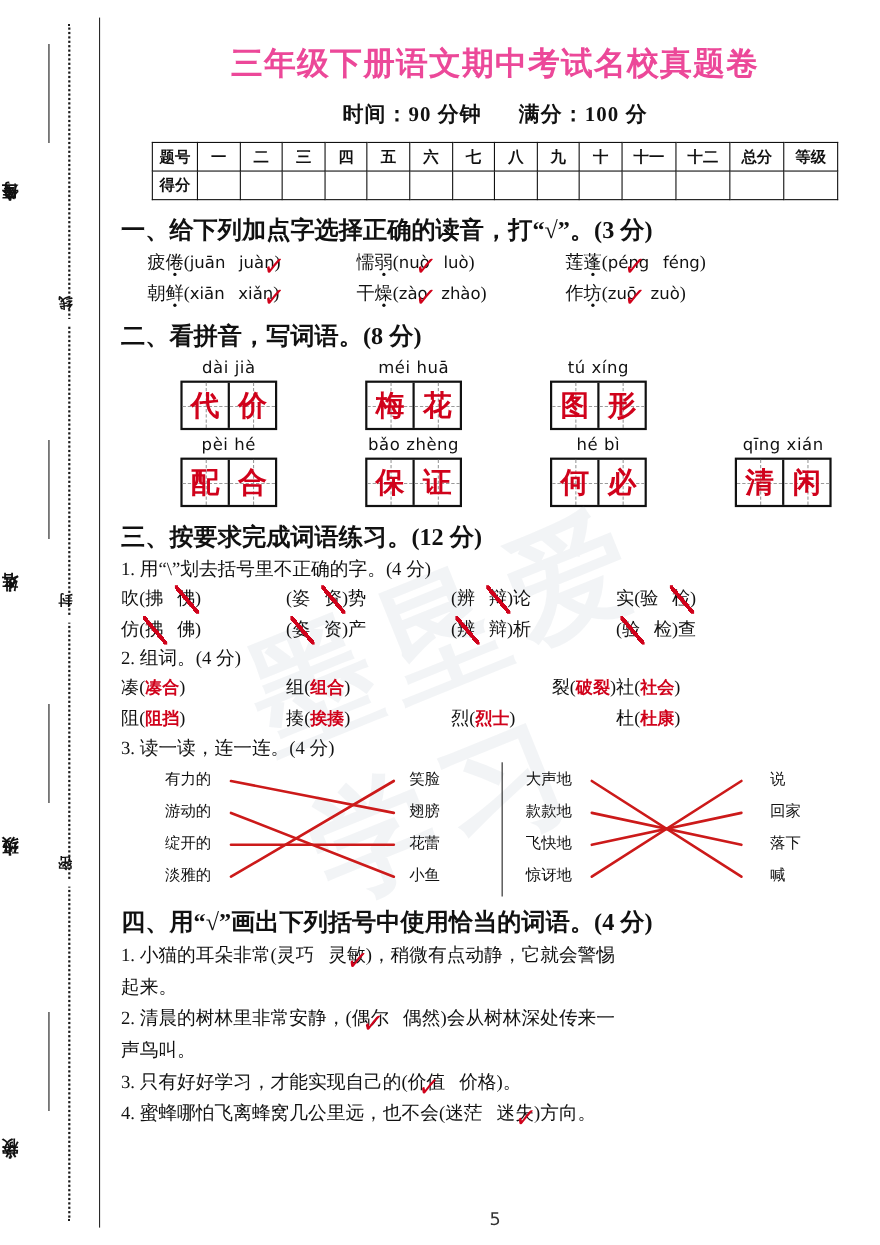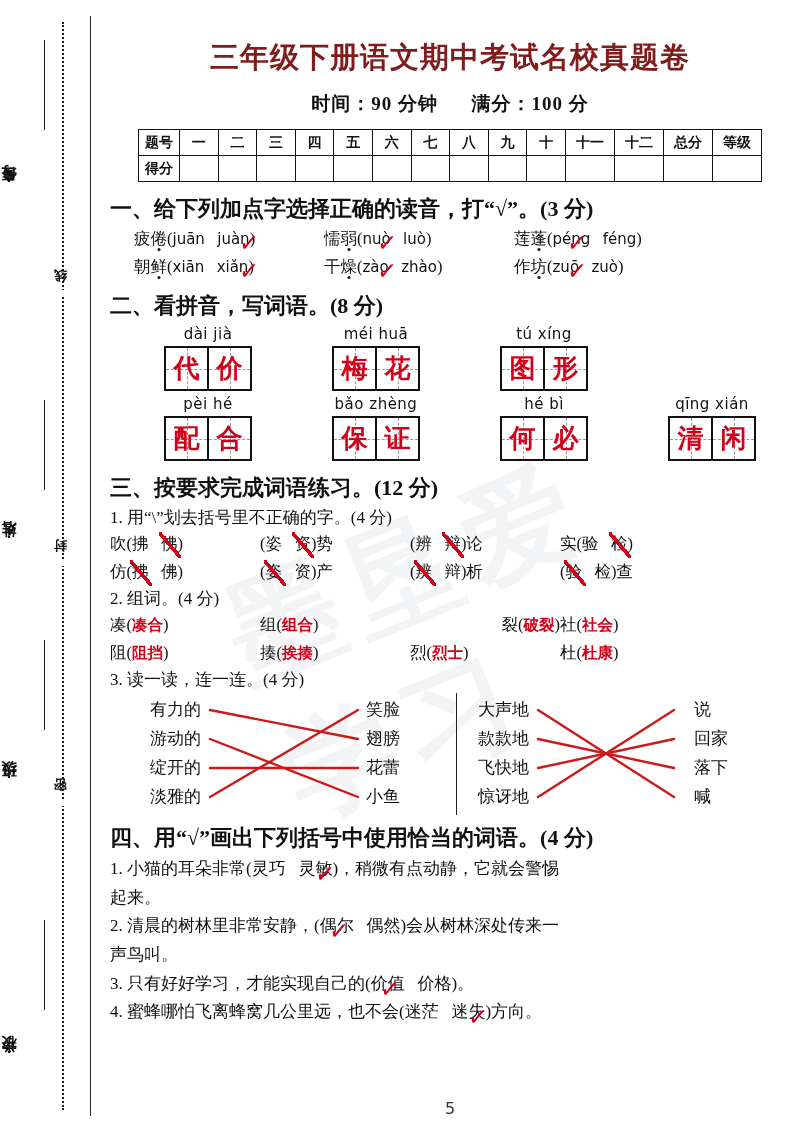--- a/index.html
+++ b/index.html
@@ -22,21 +22,21 @@
      writing-mode:vertical-rl;transform:rotate(180deg);
      font-family:"DejaVu Sans","Liberation Sans",sans-serif;
      font-weight:700;font-size:13px;background:#fff;padding:3px 0;}
 
   
   #sheet{position:absolute;left:100px;top:0;width:700px;height:1132px;}
 
   .title{
     text-align:center;font-family:"DejaVu Sans","Liberation Sans",sans-serif;
     font-weight:700;font-size:29px;letter-spacing:1px;
-    margin:38px 0 0 0;color:#7f1d1d;
+    margin:38px 0 0 0;color:#ec4899;
   }
   .subtitle{
     text-align:center;font-size:19px;margin-top:13px;letter-spacing:1px;
     font-family:"Liberation Serif","DejaVu Serif",serif;font-weight:700;
   }
   .subtitle .gap{display:inline-block;width:22px;}
 
   
   table.score{
     border-collapse:collapse;margin:12px auto 0 auto;width:624px;
@@ -97,21 +97,21 @@
      border-left:1px dashed #9a9a9a;}
   .tzg .bx span{position:relative;z-index:2;}
 
   
   .ans{color:#d0021b;font-weight:700;
        font-family:"DejaVu Sans","Liberation Sans",sans-serif;font-size:15.5px;}
 
   
   .match-wrap{display:flex;margin:4px 0 0 34px;position:relative;}
   .mgroup{position:relative;width:292px;height:116px;}
-  .mcol{position:absolute;top:0;font-size:17px;line-height:29px;}
+  .mcol{position:absolute;top:0;font-size:14px;line-height:29px;}
   .mleft{left:16px;}
   .mright{right:26px;text-align:left;}
   .mgroup svg{position:absolute;left:0;top:0;width:292px;height:116px;}
   .divider{position:absolute;left:322px;top:-2px;width:1px;height:122px;background:#222;}
 
   
   .q{font-size:17px;line-height:1.62;margin:1px 0 0 10px;position:relative;}
 
   .pageno{position:absolute;left:0;right:0;bottom:14px;text-align:center;
     font-size:16px;color:#333;font-family:"DejaVu Sans",sans-serif;}

